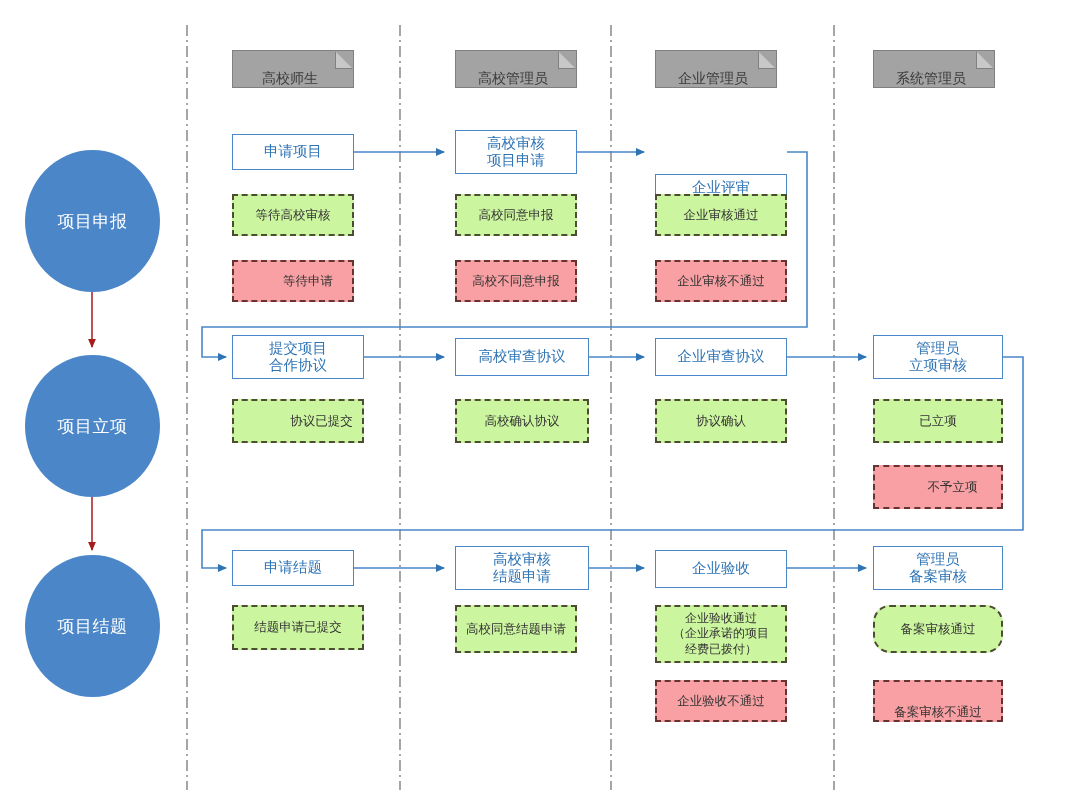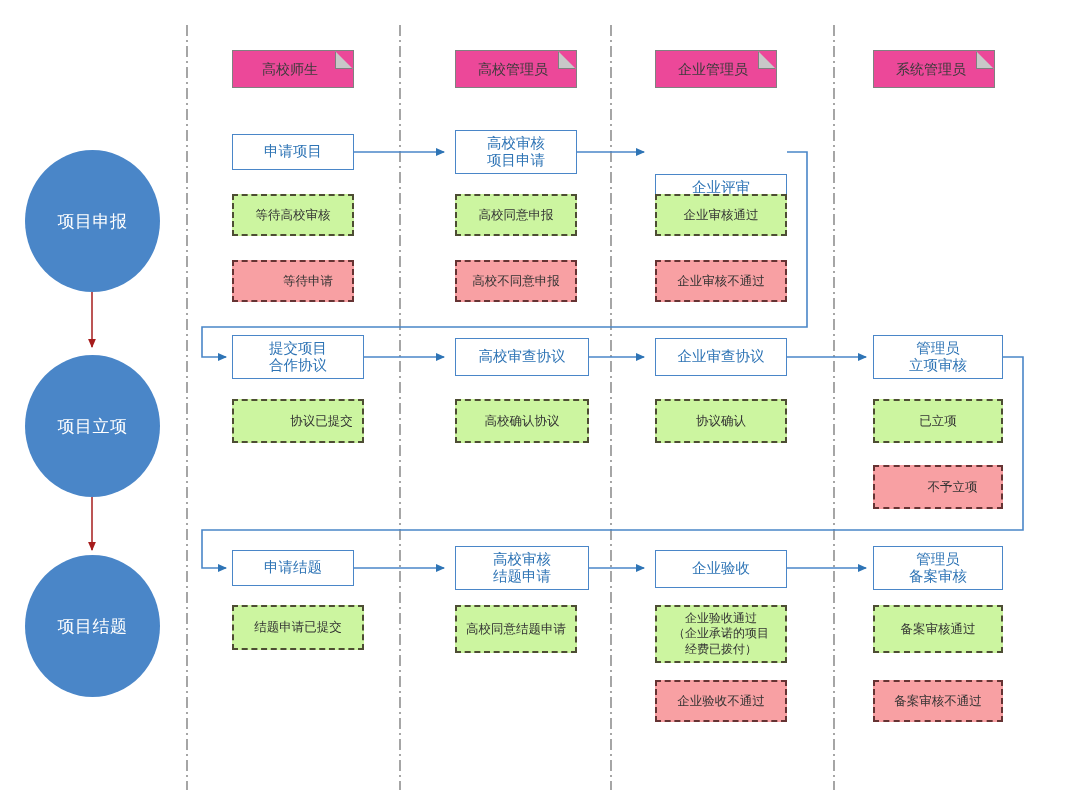--- a/index.html
+++ b/index.html
@@ -39,25 +39,26 @@
   
   .phase {
     border-radius: 50%;
     background: #4a86c8;
     color: #ffffff;
     font-size: 17px;
     letter-spacing: 0.5px;
   }
   
   .lane-note {
-    background: #ec4899;
+    background: #a3a3a3;
     border: 1px solid #808080;
     color: #3b3b3b;
     font-size: 14px;
     padding-right: 6px;
+    align-items: flex-end;
   }
   .lane-note .fold {
     position: absolute;
     top: 0;
     right: 0;
     width: 17px;
     height: 17px;
     background: #c8c8c8;
     border-left: 1px solid #808080;
     border-bottom: 1px solid #808080;
@@ -255,20 +256,20 @@
 经费已拨付）</span>
   </div>
   <div class="node status no" style="left:655px; top:680px; width:132px; height:42px;">
     <span>企业验收不通过</span>
   </div>
 
   <div class="node action" style="left:873px; top:546px; width:130px; height:44px;">
     <span>管理员
 备案审核</span>
   </div>
-  <div class="node status ok" style="left:873px; top:605px; width:130px; height:48px;">
+  <div class="node status ok" style="left:873px; top:605px; width:130px; height:48px;border-radius:17px;">
     <span>备案审核通过</span>
   </div>
-  <div class="node status no" style="left:873px; top:680px; width:130px; height:42px;">
+  <div class="node status no" style="left:873px; top:680px; width:130px; height:42px;align-items:flex-end;">
     <span>备案审核不通过</span>
   </div>
 
 </div>
 
 </body></html>

